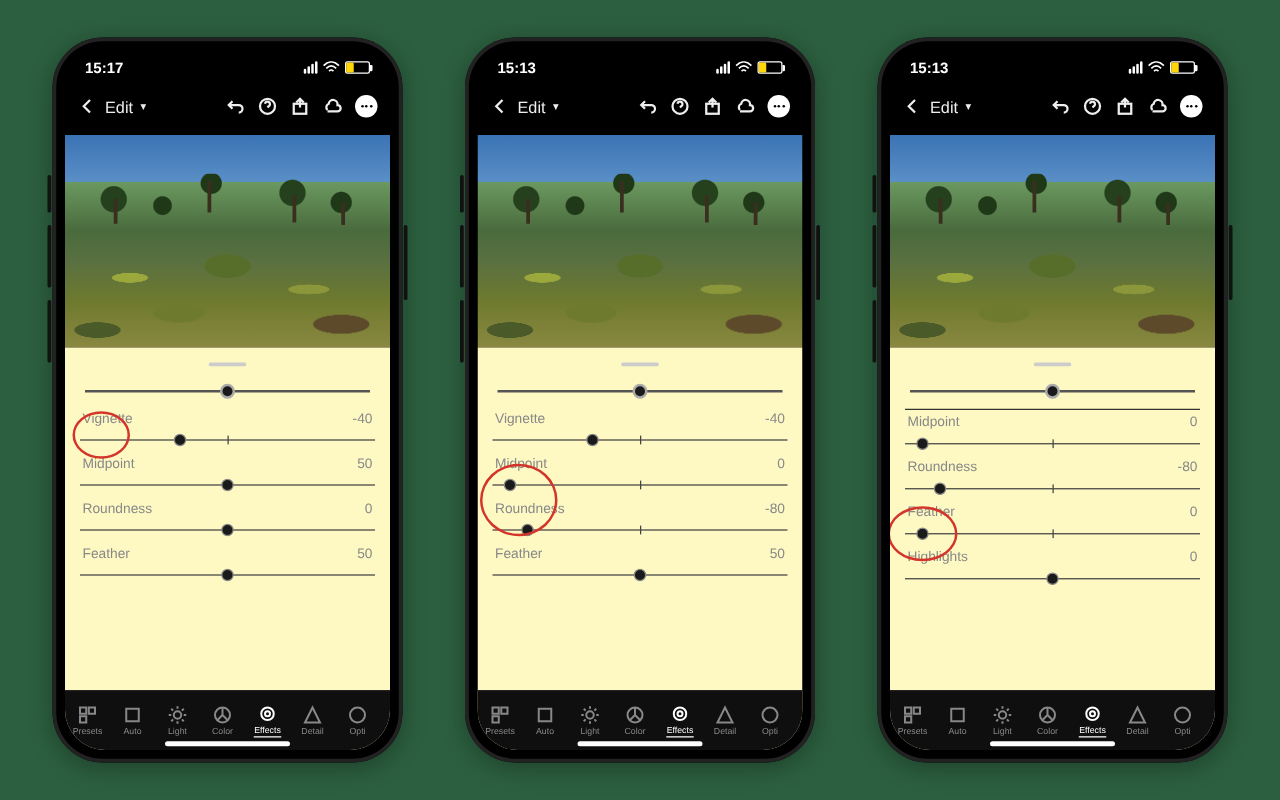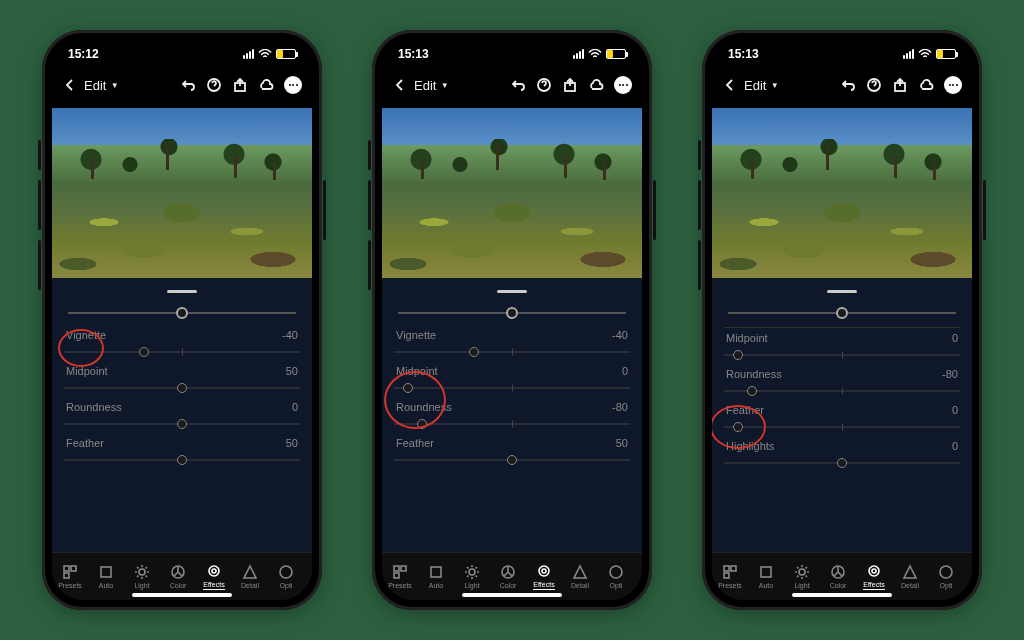--- a/index.html
+++ b/index.html
@@ -122,21 +122,21 @@
       radial-gradient(ellipse at 20% 40%, #9aa83c 0 14px, transparent 15px),
       radial-gradient(ellipse at 50% 30%, #566e2a 0 18px, transparent 19px),
       radial-gradient(ellipse at 75% 50%, #8c963a 0 16px, transparent 17px),
       radial-gradient(ellipse at 35% 70%, #6e7a2e 0 20px, transparent 21px),
       radial-gradient(ellipse at 85% 80%, #5c4a2a 0 22px, transparent 23px),
       radial-gradient(ellipse at 10% 85%, #4a5a28 0 18px, transparent 19px);
   }
   .trunk { position:absolute; width:3px; background:#3a2f1f; top:22%; }
   .t1{left:44%;height:25px;} .t2{left:15%;height:20px;top:30%;} .t3{left:70%;height:22px;top:28%;} .t4{left:85%;height:18px;top:32%;}
 
-  .content { flex:1; background:#0f172a; position:relative; overflow:hidden;}
+  .content { flex:1; background:#fef9c3; position:relative; overflow:hidden;}
   .grab { width:30px; height:3px; background:#ccc; border-radius:2px; margin:12px auto 8px;}
 
   .slider-group { padding: 0 12px; position:relative;}
   .big-slider { position:relative; height:24px; margin:0 4px 4px;}
   .big-slider .track { position:absolute; left:0; right:0; top:50%; height:2px; background:#555; transform:translateY(-50%);}
   .big-slider .knob { position:absolute; top:50%; transform:translate(-50%,-50%); width:12px; height:12px; border:2px solid #aaa; border-radius:50%; background:#1a1a1a;}
 
   .row { position:relative; margin:2px 0 0;}
   .row-top { display:flex; justify-content:space-between; font-size:11px; color:#888; padding:0 2px;}
   .row-slider { position:relative; height:22px;}
@@ -171,21 +171,21 @@
 </style>
 </head>
 <body>
 
 <div class="phone">
   <div class="btn-right"></div>
     <div class="btn-left2"></div>
   <div class="screen">
     <div class="notch"></div>
     <div class="statusbar">
-      <span>15:12</span>
+      <span>15:17</span>
       <div class="status-icons">
         <div class="signal">
             <span></span>
             <span></span>
             <span></span>
             <span></span>
           </div>
         <div class="wifi">
             <svg viewBox="0 0 16 12">
               <path d="M1 4 Q8 -3 15 4 M3.5 6.5 Q8 2 12.5 6.5 M6 9 Q8 7 10 9" stroke="#fff" fill="none" stroke-width="1.5"></path>

